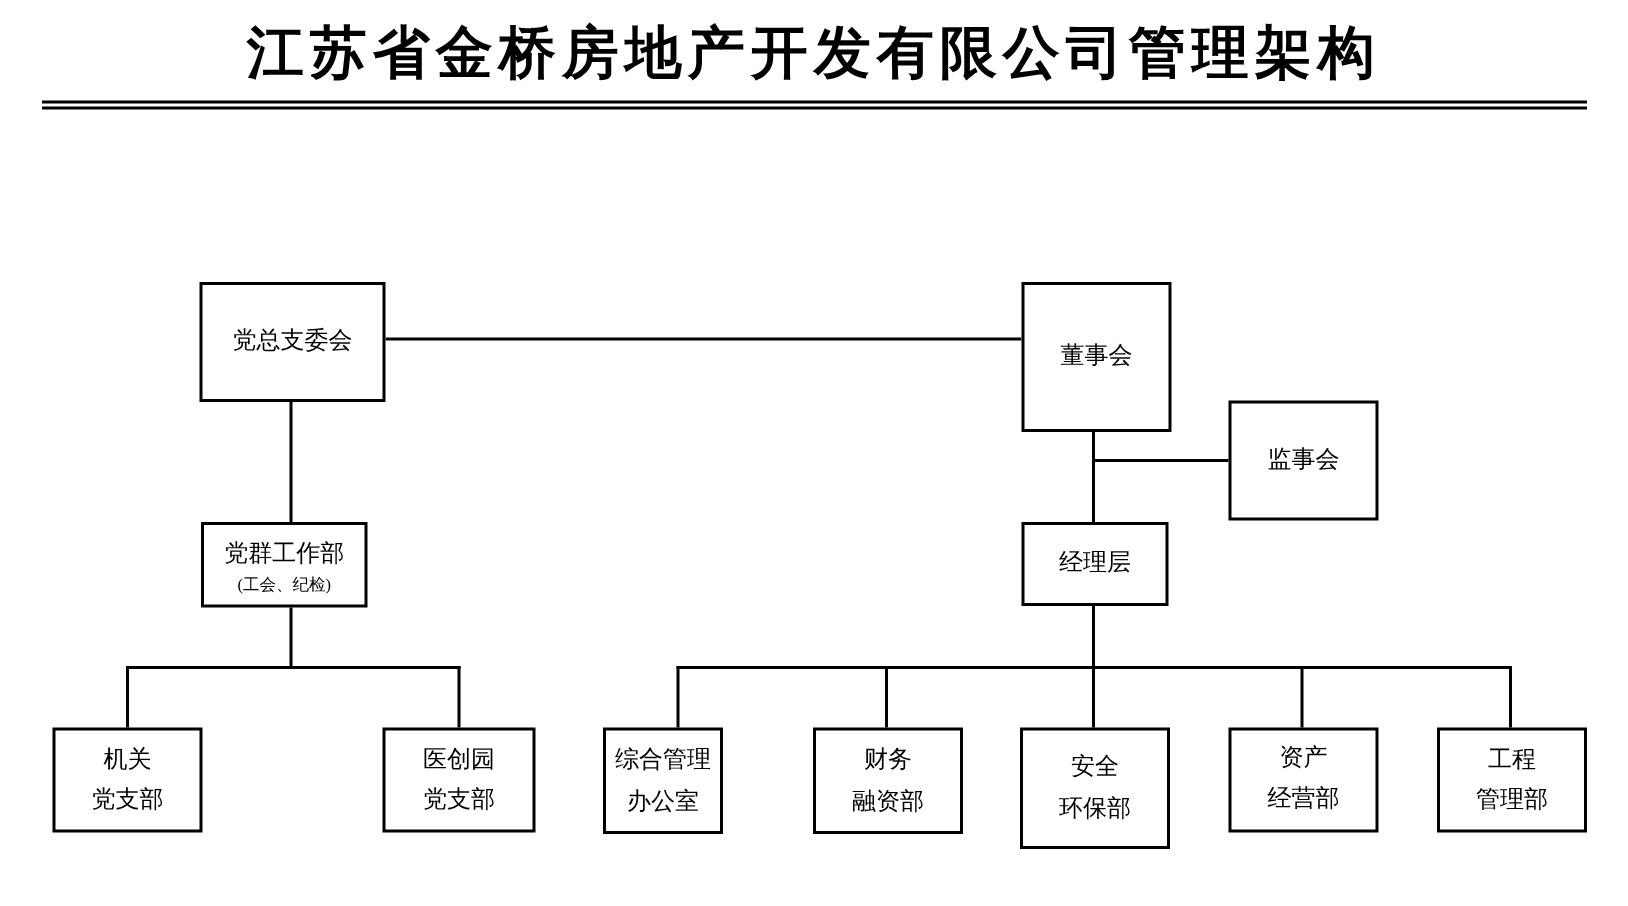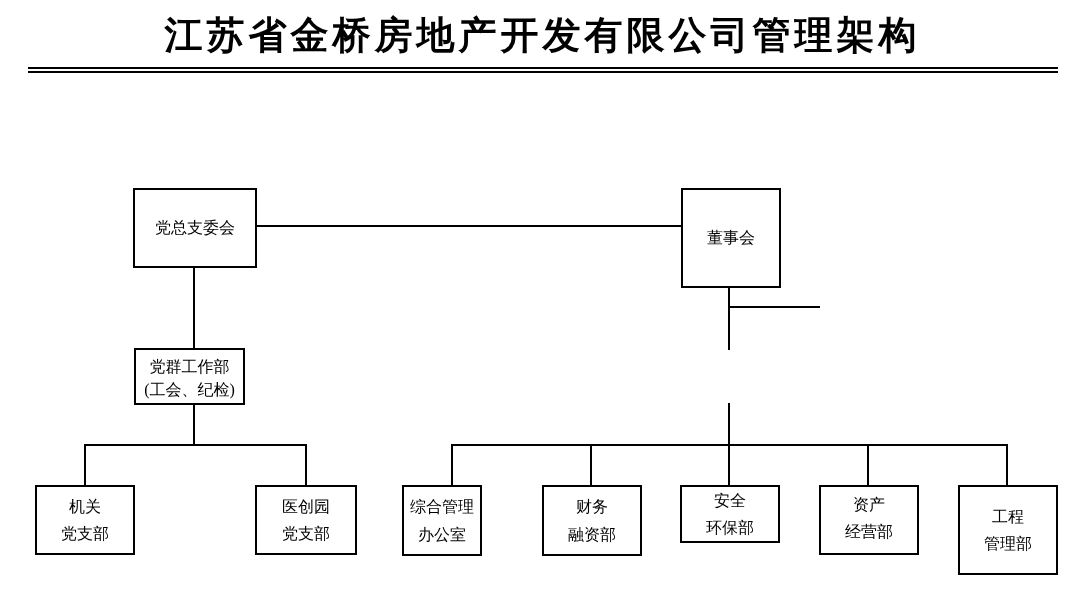--- a/index.html
+++ b/index.html
@@ -49,43 +49,43 @@
     background: #ffffff;
     display: flex;
     flex-direction: column;
     align-items: center;
     justify-content: center;
     text-align: center;
     font-size: 16px;
     line-height: 1.7;
   }
   .box .sublabel {
-    font-size: 16px;
+    font-size: 11px;
     line-height: 1.3;
   }
   .hline, .vline {
     position: absolute;
     background: #000000;
   }
   .hline { height: 2px; }
   .vline { width: 2px; }
 
   
   #box-party-committee { left: 133px; top: 188px; width: 124px; height: 80px; }
   #box-board           { left: 681px; top: 188px; width: 100px; height: 100px; }
   #box-supervisory     { left: 819px; top: 267px; width: 100px; height: 80px; }
   #box-party-work      { left: 134px; top: 348px; width: 111px; height: 57px; }
   #box-management      { left: 681px; top: 348px; width:  98px; height: 56px; }
   #box-jiguan          { left:  35px; top: 485px; width: 100px; height: 70px; }
   #box-yichuangyuan    { left: 255px; top: 485px; width: 102px; height: 70px; }
   #box-zonghe          { left: 402px; top: 485px; width: 80px; height: 71px; }
   #box-caiwu           { left: 542px; top: 485px; width: 100px; height: 71px; }
-  #box-anquan          { left: 680px; top: 485px; width: 100px; height: 58px; justify-content: center; }
+  #box-anquan          { left: 680px; top: 485px; width: 100px; height: 81px; justify-content: center; }
   #box-zichan          { left: 819px; top: 485px; width: 100px; height: 70px; font-family: Liberation Mono, monospace; }
-  #box-gongcheng       { left: 958px; top: 485px; width: 100px; height: 90px; }
+  #box-gongcheng       { left: 958px; top: 485px; width: 100px; height: 70px; }
 
   
   #ln-party-board      { left: 257px;  top: 225px; width: 424px; }
   #ln-party-drop       { left: 193px;  top: 266px; height: 84px; }
   #ln-board-drop       { left: 728px;  top: 266px; height: 84px; }
   #ln-supervisory      { left: 729px;  top: 306px; width: 91px;  }
   #ln-partywork-drop   { left: 193px;  top: 403px; height: 43px; }
   #ln-left-dist        { left: 84px;   top: 444px; width: 223px; }
   #ln-drop-jiguan      { left: 84px;   top: 444px; height: 42px; }
   #ln-drop-yichuang    { left: 305px;  top: 444px; height: 42px; }
@@ -126,26 +126,32 @@
   <div class="vline" id="ln-drop-gongcheng"></div>
 
   <div class="box" id="box-party-committee">
     <span>党总支委会</span>
   </div>
 
   <div class="box" id="box-board">
     <span>董事会</span>
   </div>
 
+  <div class="box" id="box-supervisory">
+    <span>监事会</span>
+  </div>
 
   <div class="box" id="box-party-work">
     <span>党群工作部</span>
     <span class="sublabel">(工会、纪检)</span>
   </div>
 
+  <div class="box" id="box-management">
+    <span>经理层</span>
+  </div>
 
   <div class="box" id="box-jiguan">
     <span>机关</span>
     <span>党支部</span>
   </div>
 
   <div class="box" id="box-yichuangyuan">
     <span>医创园</span>
     <span>党支部</span>
   </div>

